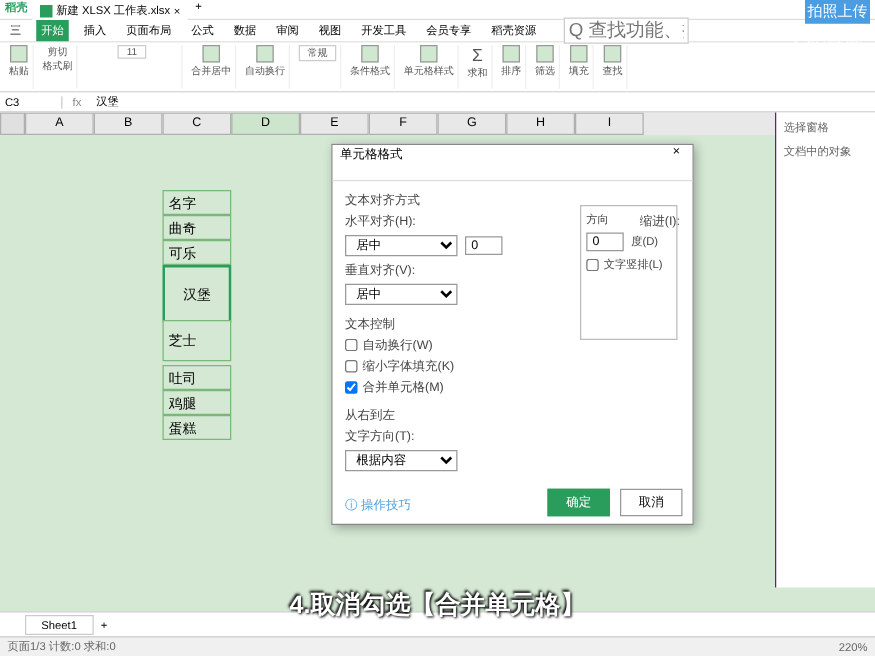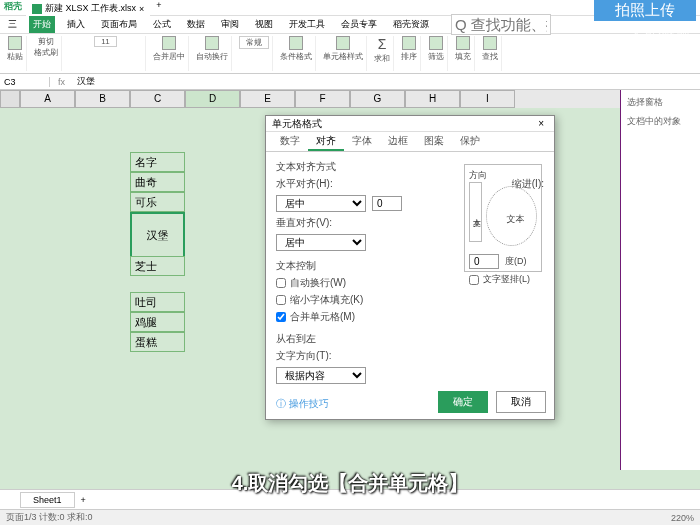--- a/index.html
+++ b/index.html
@@ -21,21 +21,21 @@
 .fx-input{flex:1;padding:0 4px}
 .task-pane{position:absolute;right:0;top:90px;width:80px;height:380px;background:#fff;border-left:1px solid #701a75;padding:6px;font-size:9px;color:#666}
 .sheet-area{position:absolute;left:0;right:80px;top:90px;bottom:40px;overflow:hidden}
 .col-headers{display:flex;height:18px;background:#e8e8e8}
 .corner{width:20px;background:#e0e0e0;border:1px solid #b0b0b0}
 .col-head{flex:1;text-align:center;border:1px solid #b0b0b0;background:#e8e8e8;line-height:16px;font-size:10px;max-width:55px}
 .col-head.sel{background:#cce5cc}
 .cells{position:absolute;left:20px;top:0;right:0}
 .data-cell{position:absolute;border:1px solid #7ab87a;background:#d4e8d4;font-size:11px;padding:2px 4px;display:flex;align-items:center}
 .dialog{position:absolute;left:265px;top:115px;width:290px;height:305px;background:#fff;border:1px solid #888;box-shadow:2px 2px 8px rgba(0,0,0,0.3);font-size:10px}
-.dlg-title{height:16px;display:flex;align-items:center;justify-content:space-between;padding:0 6px;border-bottom:1px solid #ddd}
+.dlg-title{height:29px;display:flex;align-items:flex-start;justify-content:space-between;padding:0 6px;border-bottom:1px solid #ddd}
 .dlg-close{cursor:pointer;padding:0 4px}
 .dlg-tabs{display:flex;height:20px;border-bottom:1px solid #ccc;padding:0 6px}
 .dlg-tab{padding:2px 8px;font-size:10px;color:#555}
 .dlg-tab.active{border-bottom:2px solid #2a9d5c;color:#000}
 .dlg-body{padding:8px 10px;font-size:10px;color:#444}
 .dlg-section{margin-bottom:8px}
 .dlg-label{margin-bottom:3px}
 .dlg-row{display:flex;align-items:center;gap:6px;margin-bottom:4px}
 .dlg-select{border:1px solid #999;padding:1px 4px;width:90px;font-size:10px;background:#fff}
 .dlg-spin{border:1px solid #999;padding:1px 4px;width:30px;font-size:10px}
@@ -58,21 +58,21 @@
 <body>
 
 <div class="titlebar">
   <span style="color:#2a9d5c;font-weight:bold">稻壳</span>
   <div class="tab active">
     <span class="tab-icon"></span>
     <span>新建 XLSX 工作表.xlsx</span>
     <span>×</span>
   </div>
   <span style="margin-left:6px">+</span>
-  <span style="margin-left:auto;background:#4a9de0;color:#fff;padding:1px 21px;font-size:15px">拍照上传</span>
+  <span style="margin-left:auto;background:#4a9de0;color:#fff;padding:1px 2px;font-size:12px">拍照上传</span>
 </div>
 
 <div class="menubar">
   <span class="menu-item">三</span>
   <span class="menu-item active">开始</span>
   <span class="menu-item">插入</span>
   <span class="menu-item">页面布局</span>
   <span class="menu-item">公式</span>
   <span class="menu-item">数据</span>
   <span class="menu-item">审阅</span>
@@ -177,45 +177,37 @@
     <div class="col-head">F</div>
     <div class="col-head">G</div>
     <div class="col-head">H</div>
     <div class="col-head">I</div>
   </div>
   <div class="cells">
     <div class="data-cell" style="left:110px;top:62px;width:55px;height:20px">名字</div>
     <div class="data-cell" style="left:110px;top:82px;width:55px;height:20px">曲奇</div>
     <div class="data-cell" style="left:110px;top:102px;width:55px;height:20px">可乐</div>
     <div class="data-cell" style="left:110px;top:122px;width:55px;height:46px;justify-content:center;border:2px solid #2a9d5c">汉堡</div>
-    <div class="data-cell" style="left:110px;top:166px;width:55px;height:20px">芝士</div>
+    <div class="data-cell" style="left:110px;top:166px;width:55px;height:33px">芝士</div>
     <div class="data-cell" style="left:110px;top:202px;width:55px;height:20px">吐司</div>
     <div class="data-cell" style="left:110px;top:222px;width:55px;height:20px">鸡腿</div>
     <div class="data-cell" style="left:110px;top:242px;width:55px;height:20px">蛋糕</div>
   </div>
 </div>
 
 <div class="task-pane">
   <div style="margin-bottom:6px">选择窗格</div>
   <div>文档中的对象</div>
 </div>
 
 <div class="dialog">
   <div class="dlg-title">
     <span style="font-size:10px">单元格格式</span>
     <span class="dlg-close">×</span>
   </div>
-  <div class="dlg-tabs">
-    <span class="dlg-tab">数字</span>
-    <span class="dlg-tab active">对齐</span>
-    <span class="dlg-tab">字体</span>
-    <span class="dlg-tab">边框</span>
-    <span class="dlg-tab">图案</span>
-    <span class="dlg-tab">保护</span>
-  </div>
   <div class="dlg-body">
     <div class="dlg-section">
       <div class="dlg-label">文本对齐方式</div>
       <div class="dlg-row">
         <span>水平对齐(H):</span>
         <span style="margin-left:auto">缩进(I):</span>
       </div>
       <div class="dlg-row">
         <select class="dlg-select"><option>居中</option></select>
         <input class="dlg-spin" value="0" style="">
@@ -246,26 +238,20 @@
       <div class="dlg-label">从右到左</div>
       <div class="dlg-row">
           <span>文字方向(T):</span>
         </div>
       <div class="dlg-row">
           <select class="dlg-select"><option>根据内容</option></select>
         </div>
     </div>
     <div class="orient-box">
       <div>方向</div>
-      <div style="display:flex;gap:4px">
-        <div style="width:14px;height:60px;border:1px solid #bbb;writing-mode:vertical-rl;text-align:center;font-size:8px">文本</div>
-        <div class="orient-arc">
-            <span class="orient-text">文本</span>
-          </div>
-      </div>
       <div class="dlg-row" style="margin-top:4px">
         <input class="dlg-spin" value="0" style="">
         <span>度(D)</span>
       </div>
       <div class="dlg-cb">
           <input type="checkbox" style="">
           <span>文字竖排(L)</span>
         </div>
     </div>
   </div>

